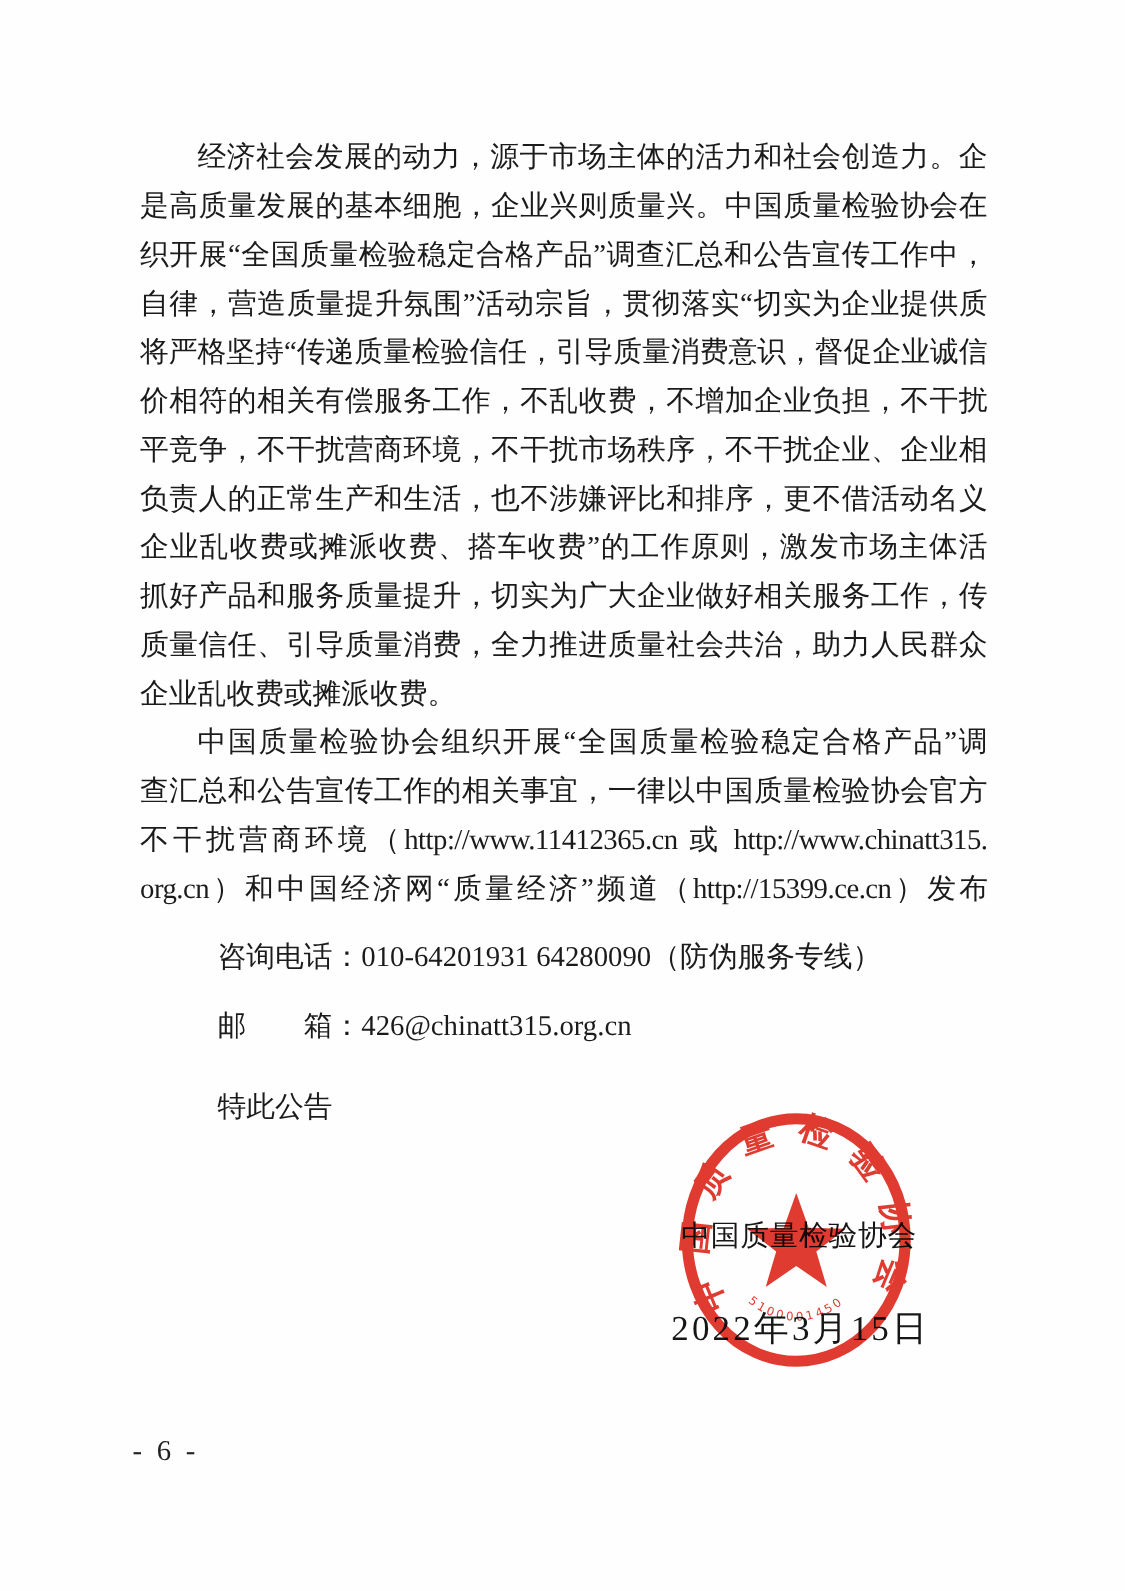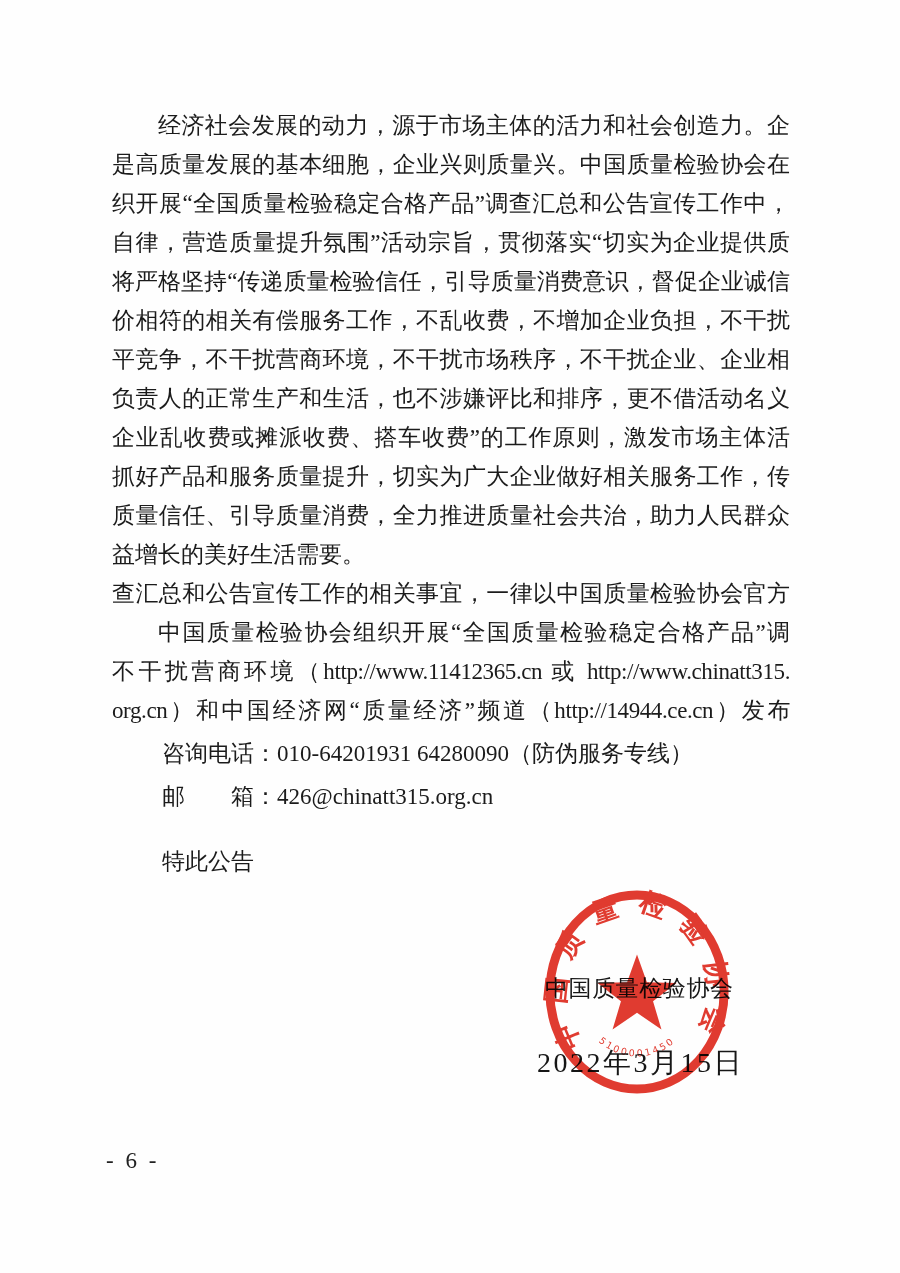--- a/index.html
+++ b/index.html
@@ -26,21 +26,21 @@
   .text-line {
     text-align: justify;
     text-align-last: justify;
     height: 39px;
     overflow: hidden;
   }
   .text-line.first { text-indent: 2em; }
   .text-line.last { text-align-last: left; }
   .text-line.has-latin { letter-spacing: -0.4px; }
   .plain-line {
-    margin: 4px;
+    margin: 16px;
     text-indent: 2em;
     height: 39px;
     overflow: hidden;
     white-space: pre;
   }
   .closing { margin-top: 26px; }
   
   .seal-wrap {
     position: absolute;
     left: 538px;
@@ -104,27 +104,27 @@
         <div class="text-line">是高质量发展的基本细胞，企业兴则质量兴。中国质量检验协会在组</div>
         <div class="text-line">织开展“全国质量检验稳定合格产品”调查汇总和公告宣传工作中，</div>
         <div class="text-line">自律，营造质量提升氛围”活动宗旨，贯彻落实“切实为企业提供质</div>
         <div class="text-line">将严格坚持“传递质量检验信任，引导质量消费意识，督促企业诚信</div>
         <div class="text-line">价相符的相关有偿服务工作，不乱收费，不增加企业负担，不干扰公</div>
         <div class="text-line">平竞争，不干扰营商环境，不干扰市场秩序，不干扰企业、企业相关</div>
         <div class="text-line">负责人的正常生产和生活，也不涉嫌评比和排序，更不借活动名义向</div>
         <div class="text-line">企业乱收费或摊派收费、搭车收费”的工作原则，激发市场主体活力，</div>
         <div class="text-line">抓好产品和服务质量提升，切实为广大企业做好相关服务工作，传递</div>
         <div class="text-line">质量信任、引导质量消费，全力推进质量社会共治，助力人民群众日</div>
-        <div class="text-line last">益增长的美好生活需要。</div>
+        <div class="text-line last">企业乱收费或摊派收费。</div>
       </div>
     <div class="para">
+        <div class="text-line first">中国质量检验协会组织开展“全国质量检验稳定合格产品”调</div>
         <div class="text-line">查汇总和公告宣传工作的相关事宜，一律以中国质量检验协会官方</div>
-        <div class="text-line first">中国质量检验协会组织开展“全国质量检验稳定合格产品”调</div>
         <div class="text-line has-latin">不干扰营商环境（http://www.11412365.cn 或 http://www.chinatt315.</div>
-        <div class="text-line has-latin">org.cn）和中国经济网“质量经济”频道（http://14944.ce.cn）发布</div>
+        <div class="text-line has-latin">org.cn）和中国经济网“质量经济”频道（http://15399.ce.cn）发布</div>
       </div>
     <p class="plain-line">咨询电话：010-64201931 64280090（防伪服务专线）</p>
     <p class="plain-line">邮　　箱：426@chinatt315.org.cn</p>
     <p class="plain-line closing">特此公告</p>
   </div>
 
   <div class="seal-wrap">
     <svg width="198" height="216" viewBox="0 0 200 216">
       <ellipse cx="100" cy="108" rx="88" ry="98" fill="none" stroke="#df2a1e" stroke-width="9"></ellipse>
       <polygon fill="#df2a1e" points="100,70 110,98.2 139.9,99 116.2,117.3 124.7,146 100,129 75.3,146 83.8,117.3 60.1,99 90,98.2"></polygon>

